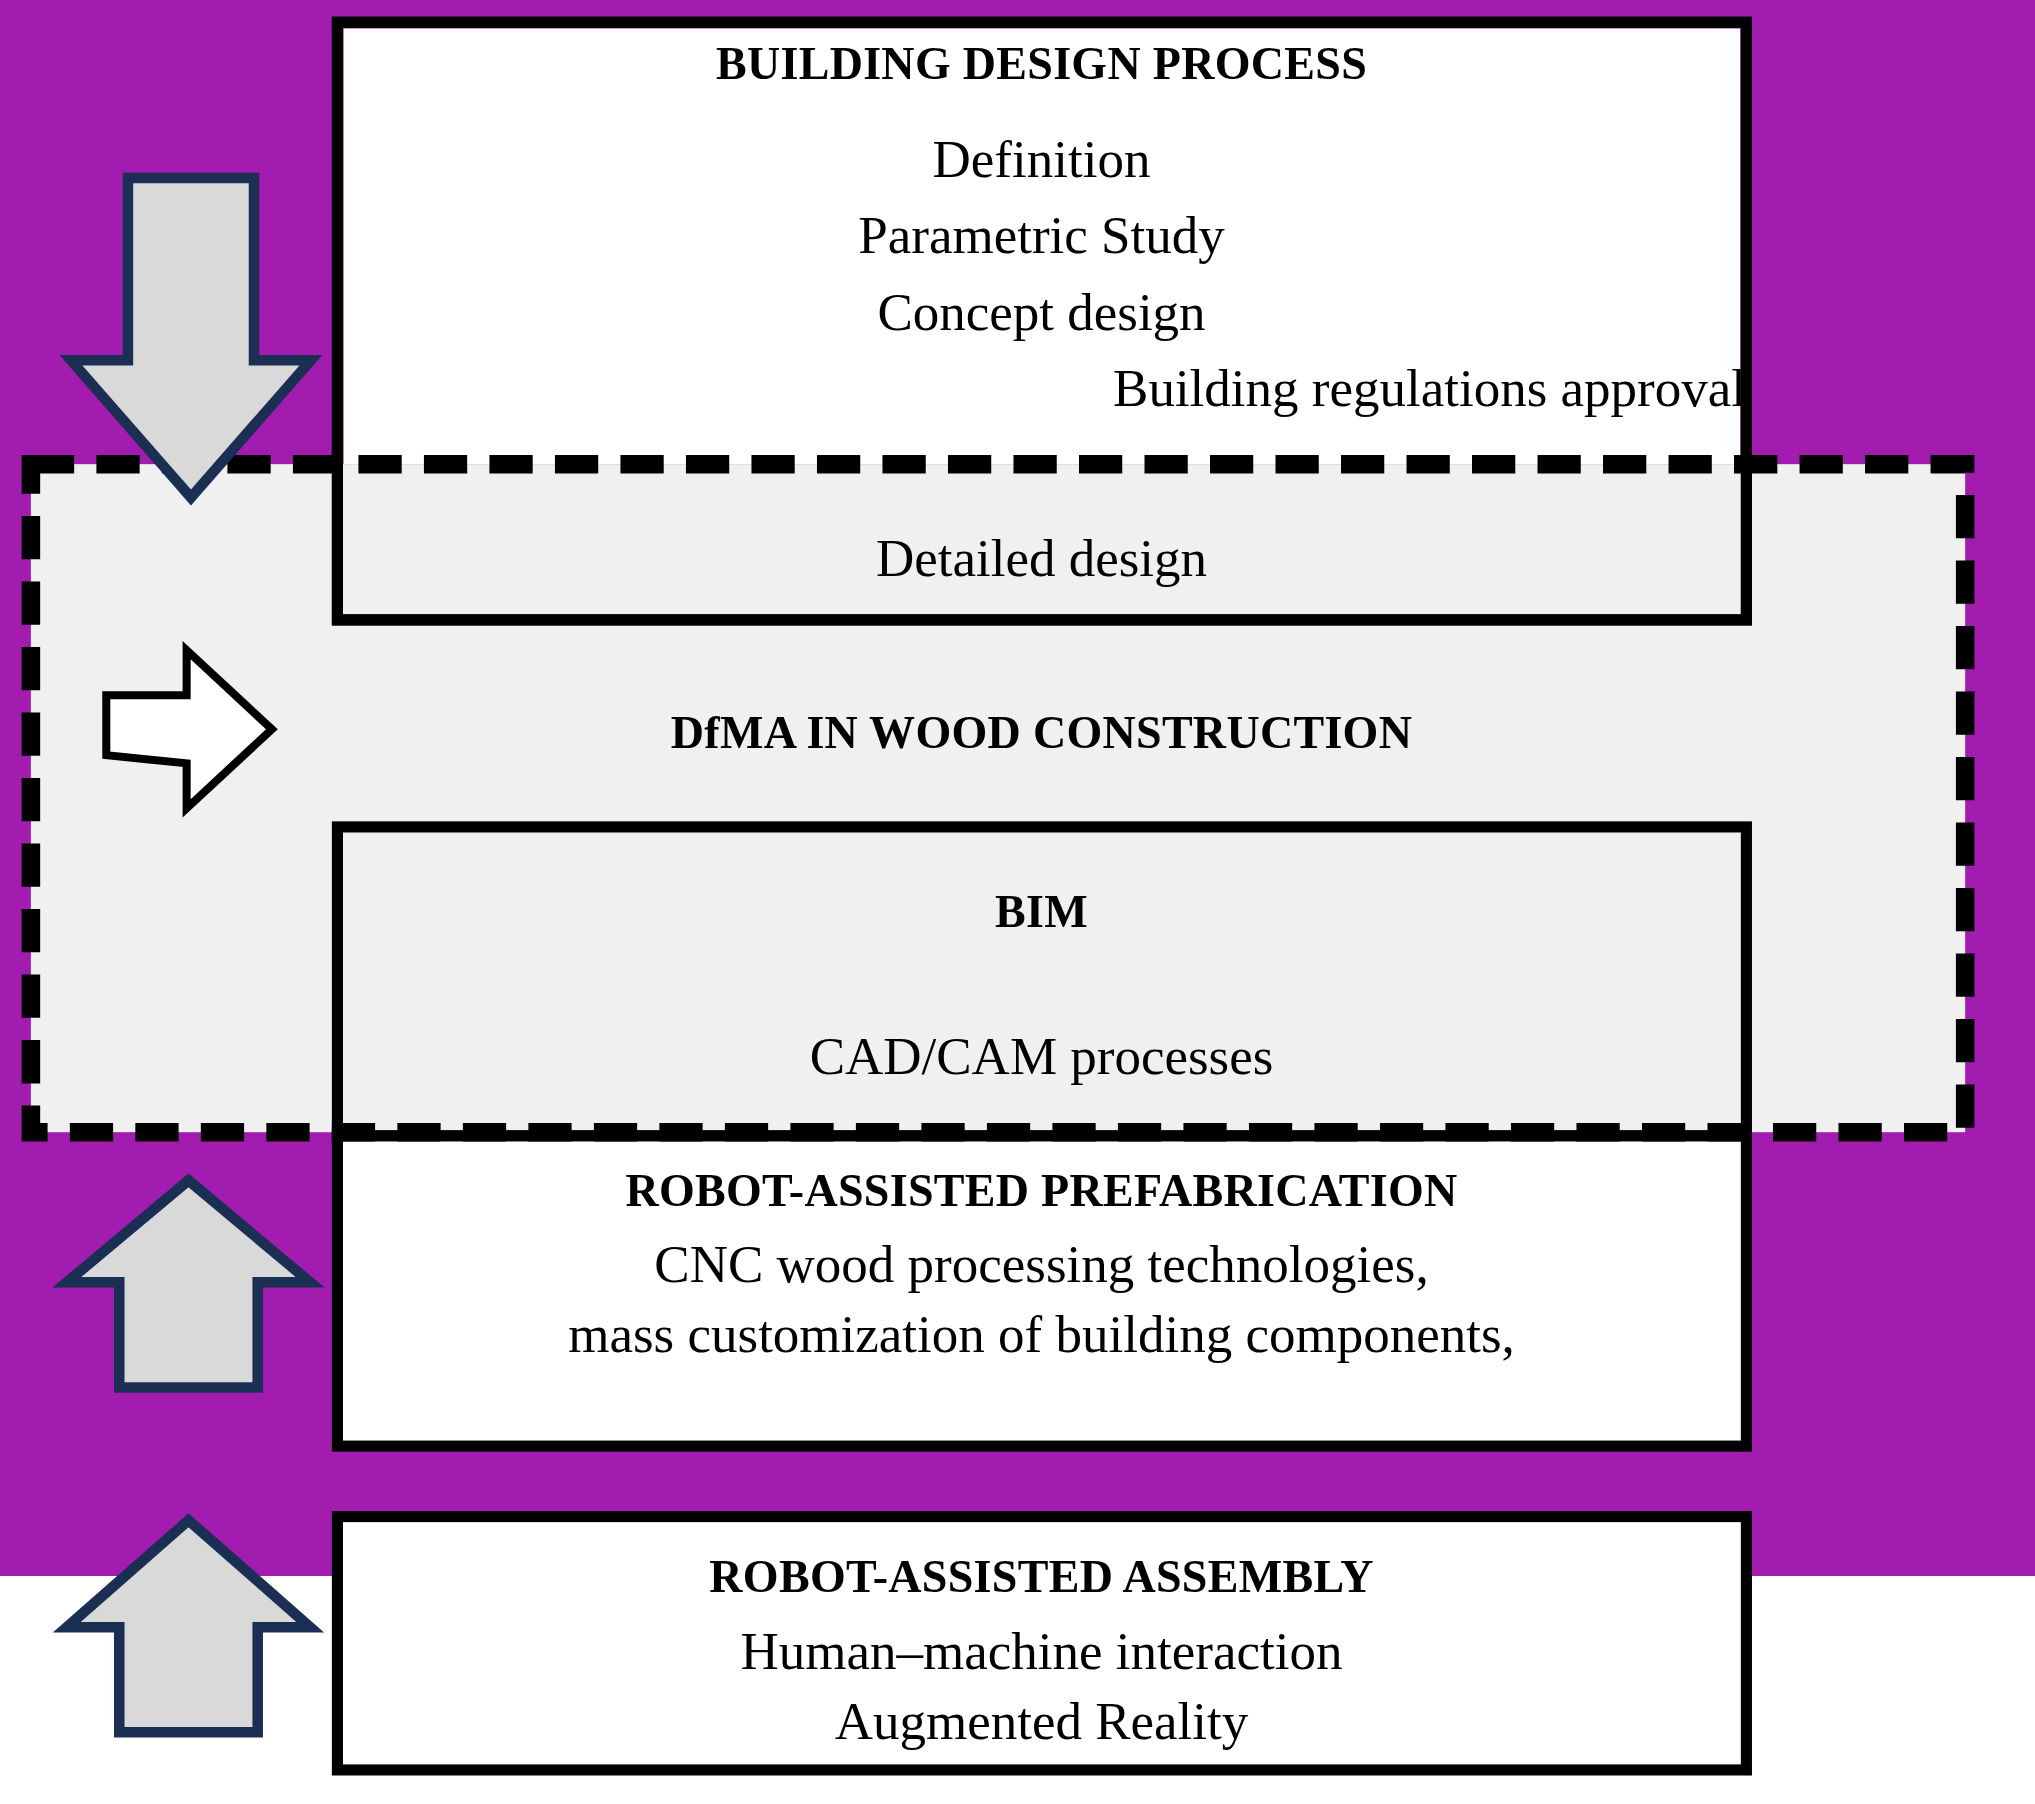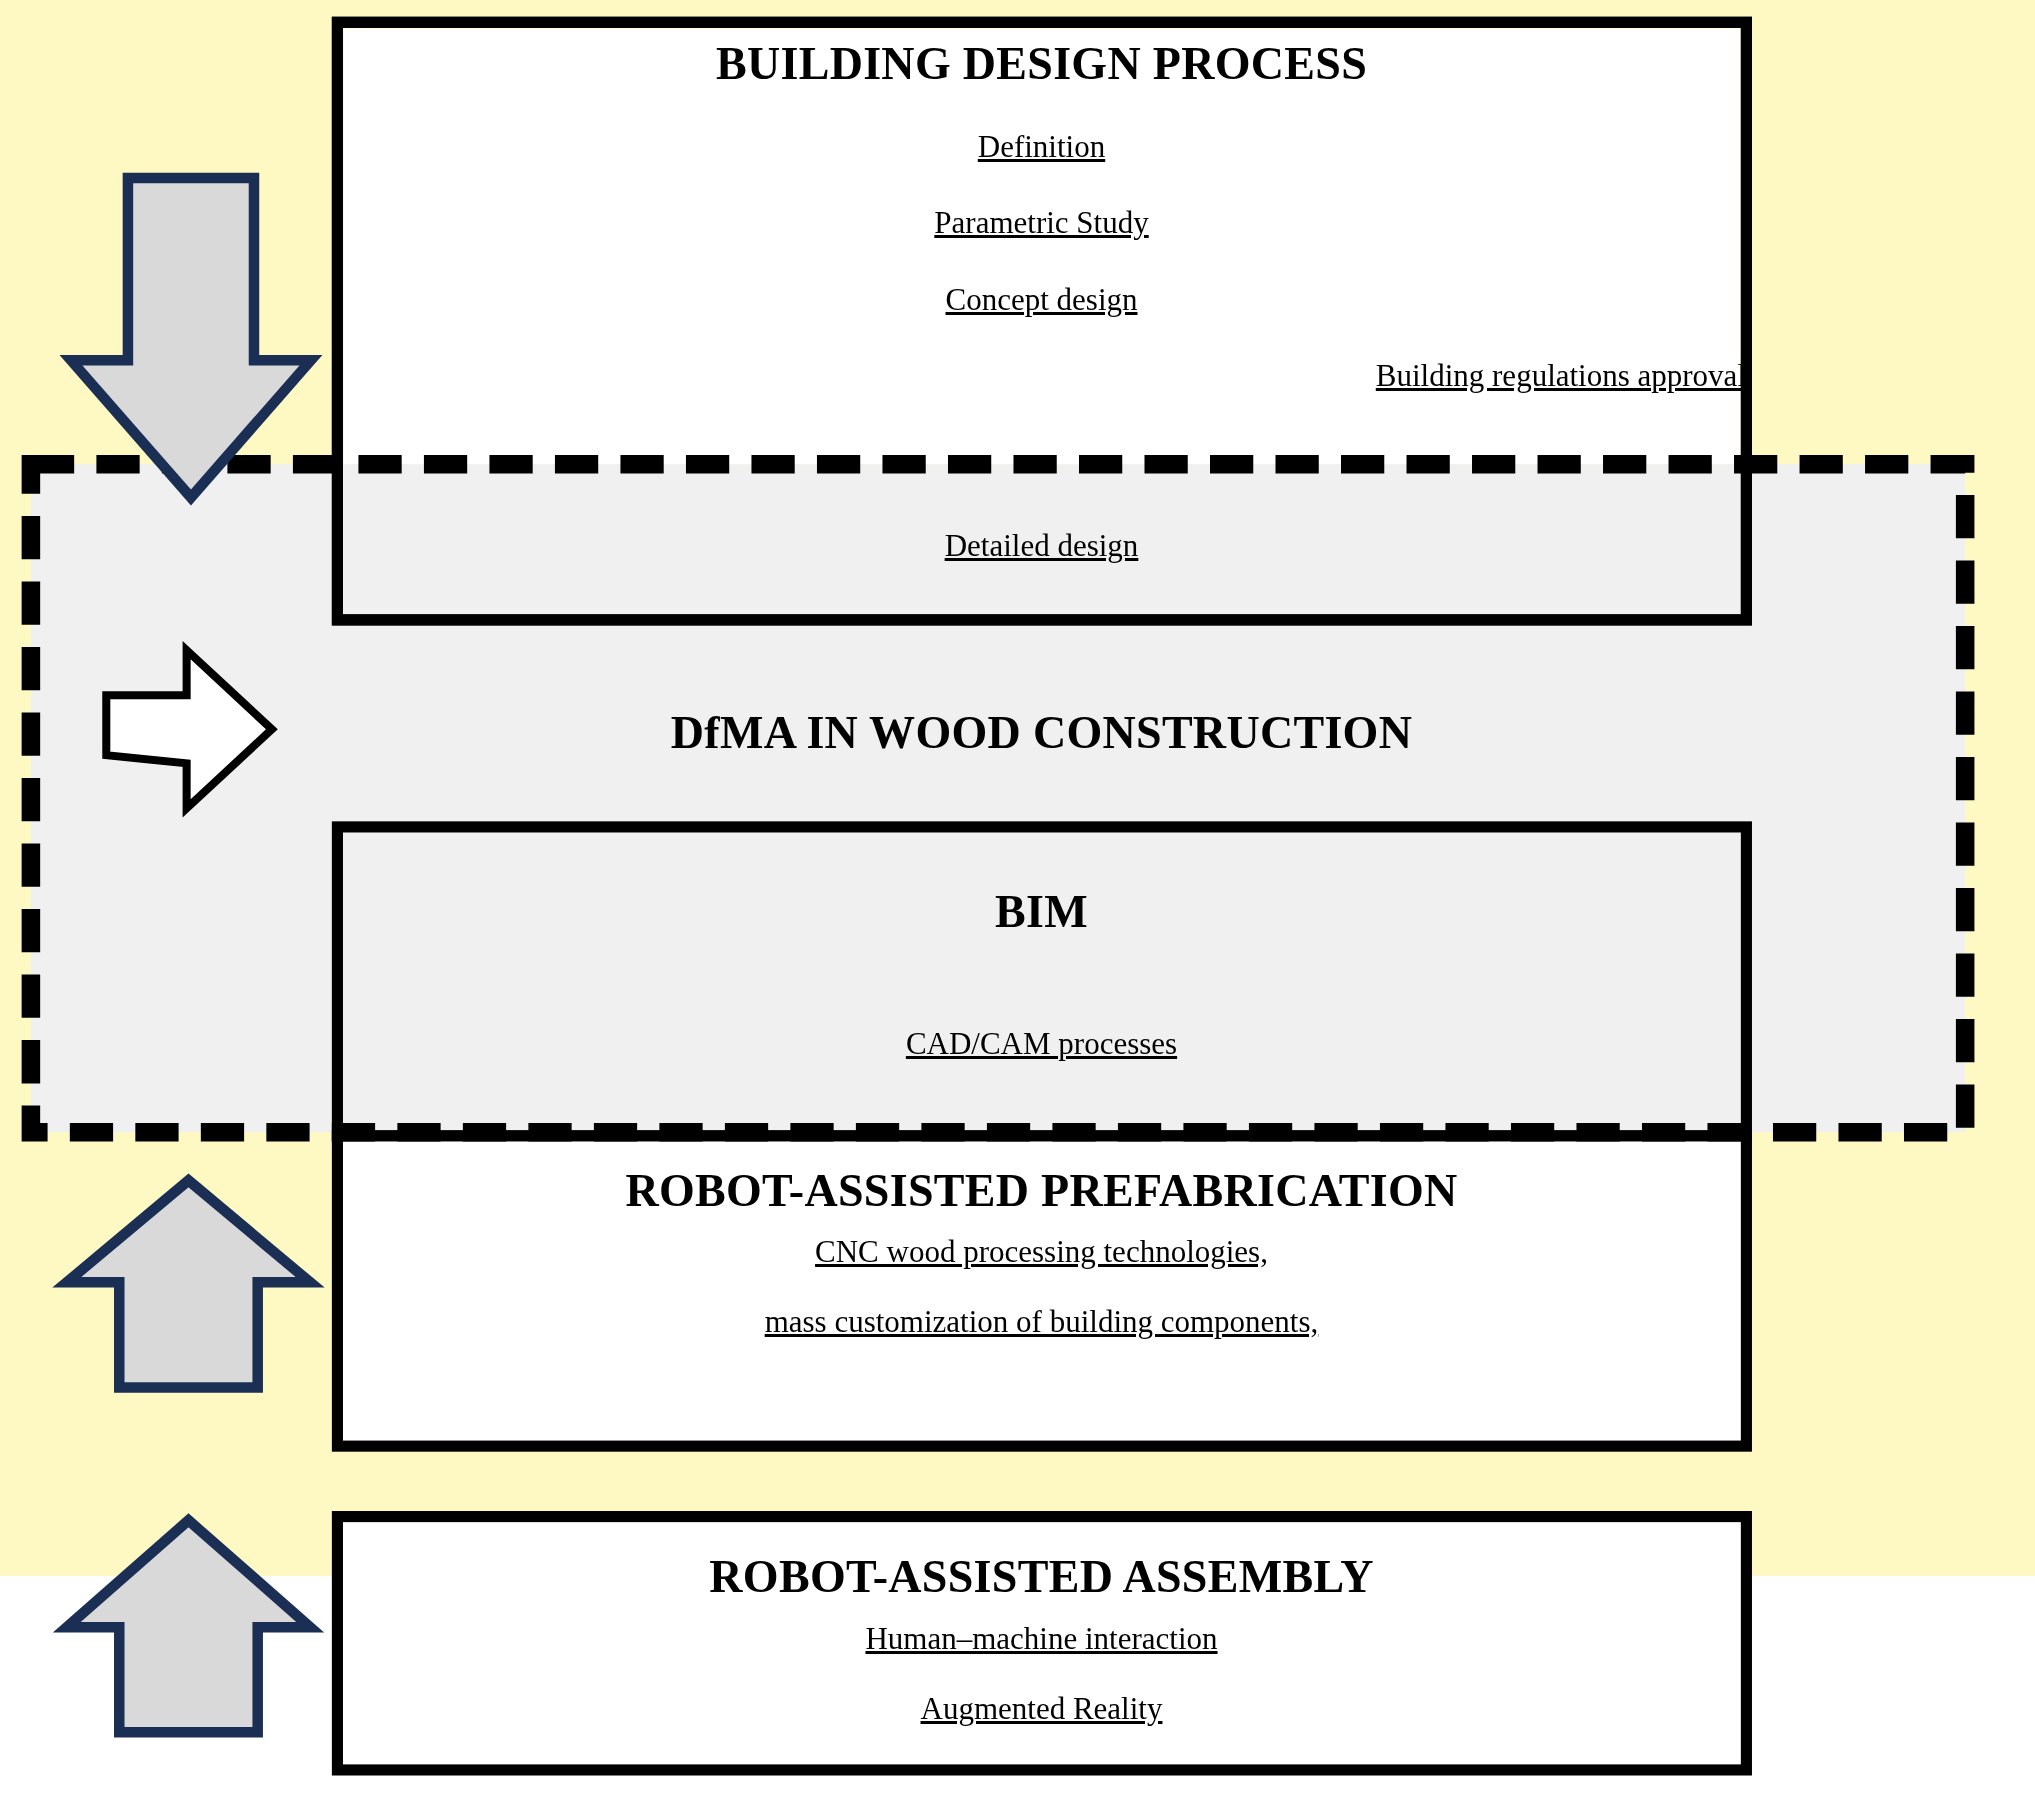--- a/index.html
+++ b/index.html
@@ -10,21 +10,21 @@
   body {
     width: 2035px;
     height: 1804px;
     font-family: "Liberation Serif", "DejaVu Serif", serif;
     overflow: hidden;
   }
   #diagram-root {
     position: relative;
     width: 2035px;
     height: 1576px;
-    background: #fef9c3;
+    background: #a21caf;
   }
   svg.layer {
     position: absolute;
     left: 0;
     top: 0;
     width: 2035px;
     height: 1804px;
   }
   .txt-layer {
     position: absolute;
@@ -40,22 +40,21 @@
     white-space: nowrap;
     font-family: "Liberation Serif", "DejaVu Serif", serif;
   }
   .heading {
     font-weight: bold;
     font-size: 46px;
     letter-spacing: 0.3px;
   }
   .body-line {
     font-weight: normal;
-    font-size: 31px;
-    text-decoration: underline;
+    font-size: 53px;
   }
   .box-col {
     left: 337px;
     width: 1409px;
   }
 </style>
 </head>
 <body>
 
 <div id="diagram-root">

